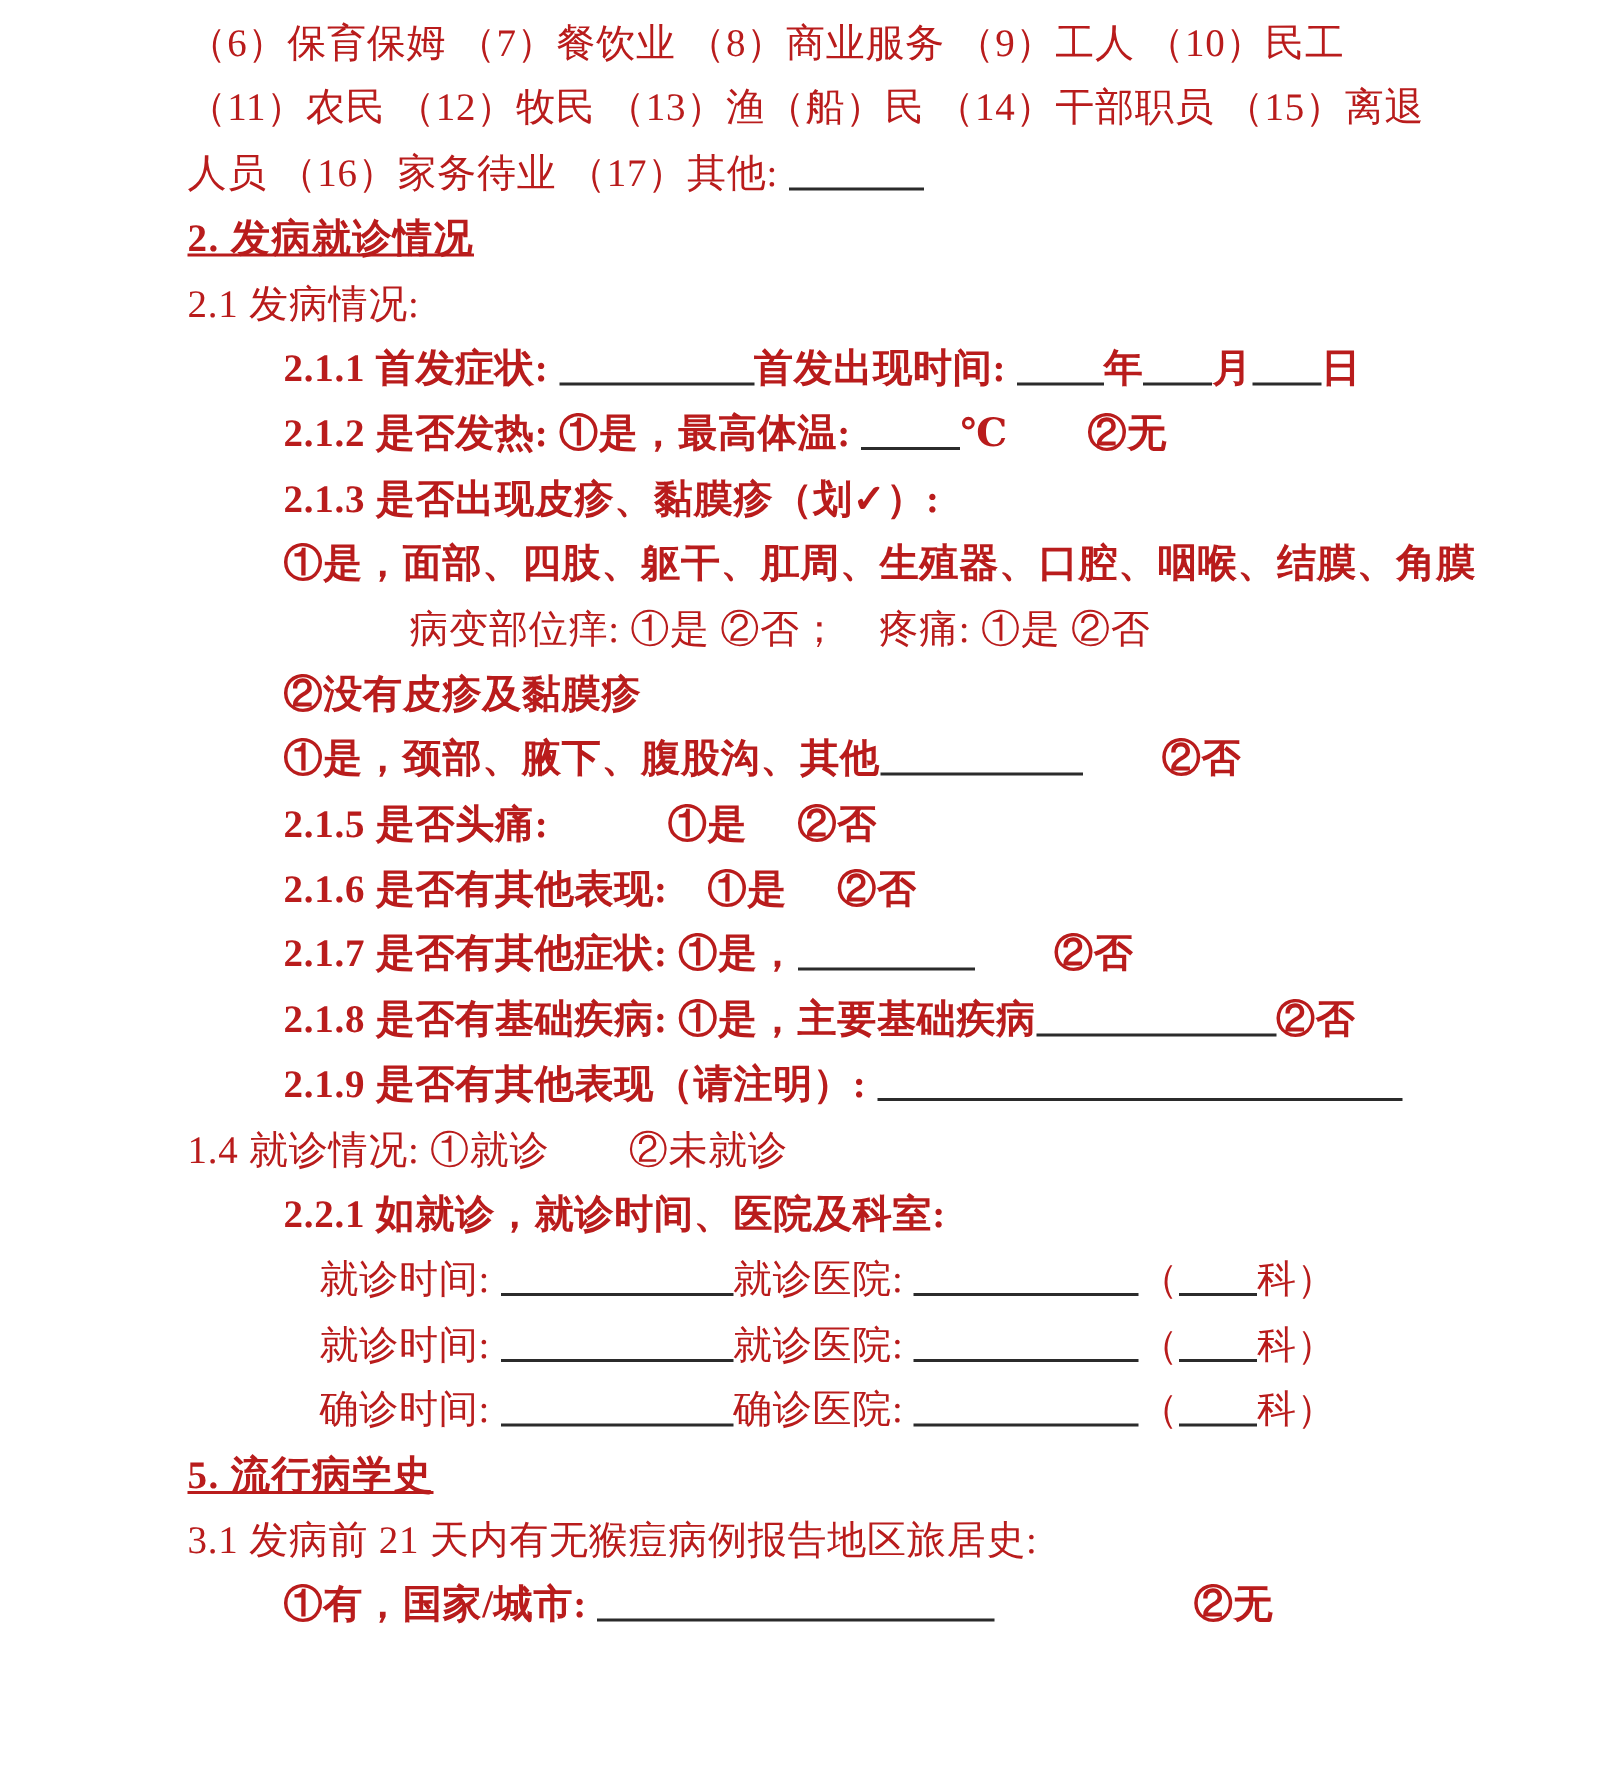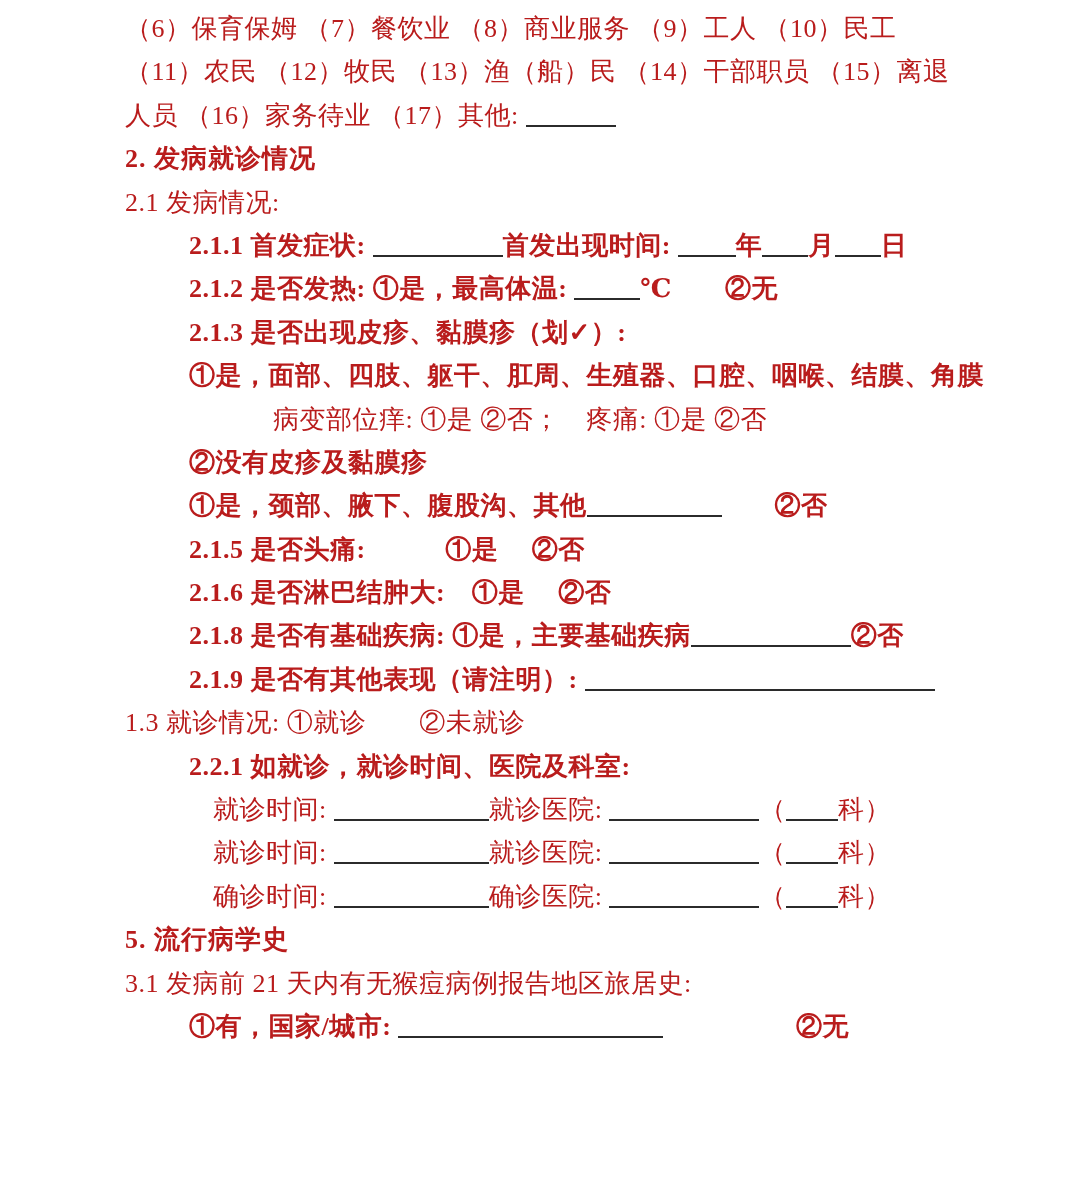--- a/index.html
+++ b/index.html
@@ -10,21 +10,21 @@
     color:#b91c1c;
     font-family:"Liberation Serif","DejaVu Serif",serif;
     overflow:hidden;
   }
   .content { position:absolute; left:125px; top:7px; width:860px; }
   .line {
     height:43.4px; line-height:43.4px;
     font-size:26px; letter-spacing:0.5px;
     white-space:nowrap;
   }
-  .bold { font-weight:700; letter-spacing:1px; }
+  .bold { font-weight:700; letter-spacing:1px;text-decoration:underline; }
   .i1 { padding-left:64px;font-weight:bold; }
   .i2 { padding-left:148px; }
   .i3 { padding-left:88px; }
   .blank {
     display:inline-block;
     height:5px;
     border-bottom:2px solid #2b2b2b;
     vertical-align:-3px;
   }
 </style>
@@ -55,28 +55,29 @@
 
     <div class="line i2"><span>病变部位痒: ①是 ②否；　疼痛: ①是 ②否</span></div>
 
     <div class="line i1"><span>②没有皮疹及黏膜疹</span></div>
 
 
     <div class="line i1"><span>①是，颈部、腋下、腹股沟、其他</span><span class="blank" style="width:135px"></span><span>　　②否</span></div>
 
     <div class="line i1"><span>2.1.5 是否头痛:　　　①是　 ②否</span></div>
 
-    <div class="line i1"><span>2.1.6 是否淋巴结肿大:　①是　 ②否</span></div>
+    <div class="line i1"><span>2.1.6 是否有其他表现:　①是　 ②否</span></div>
 
+    <div class="line i1"><span>2.1.7 是否有其他症状: ①是，</span><span class="blank" style="width:118px"></span><span>　　②否</span></div>
 
     <div class="line i1"><span>2.1.8 是否有基础疾病: ①是，主要基础疾病</span><span class="blank" style="width:160px"></span><span>②否</span></div>
 
     <div class="line i1"><span>2.1.9 是否有其他表现（请注明）: </span><span class="blank" style="width:350px"></span></div>
 
-    <div class="line"><span>1.3 就诊情况: ①就诊　　②未就诊</span></div>
+    <div class="line"><span>1.4 就诊情况: ①就诊　　②未就诊</span></div>
 
     <div class="line i1"><span>2.2.1 如就诊，就诊时间、医院及科室:</span></div>
 
     <div class="line i3"><span>就诊时间: </span><span class="blank" style="width:155px"></span><span>就诊医院: </span><span class="blank" style="width:150px"></span><span>（</span><span class="blank" style="width:52px"></span><span>科）</span></div>
 
     <div class="line i3"><span>就诊时间: </span><span class="blank" style="width:155px"></span><span>就诊医院: </span><span class="blank" style="width:150px"></span><span>（</span><span class="blank" style="width:52px"></span><span>科）</span></div>
 
     <div class="line i3"><span>确诊时间: </span><span class="blank" style="width:155px"></span><span>确诊医院: </span><span class="blank" style="width:150px"></span><span>（</span><span class="blank" style="width:52px"></span><span>科）</span></div>
 
     <div class="line bold"><span>5. 流行病学史</span></div>

